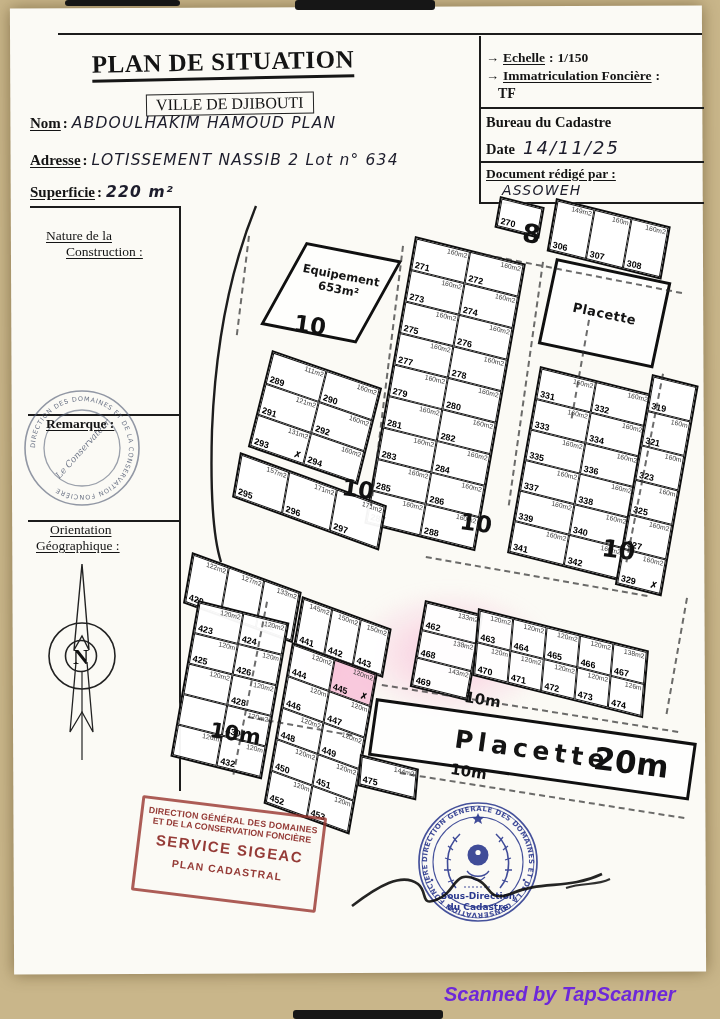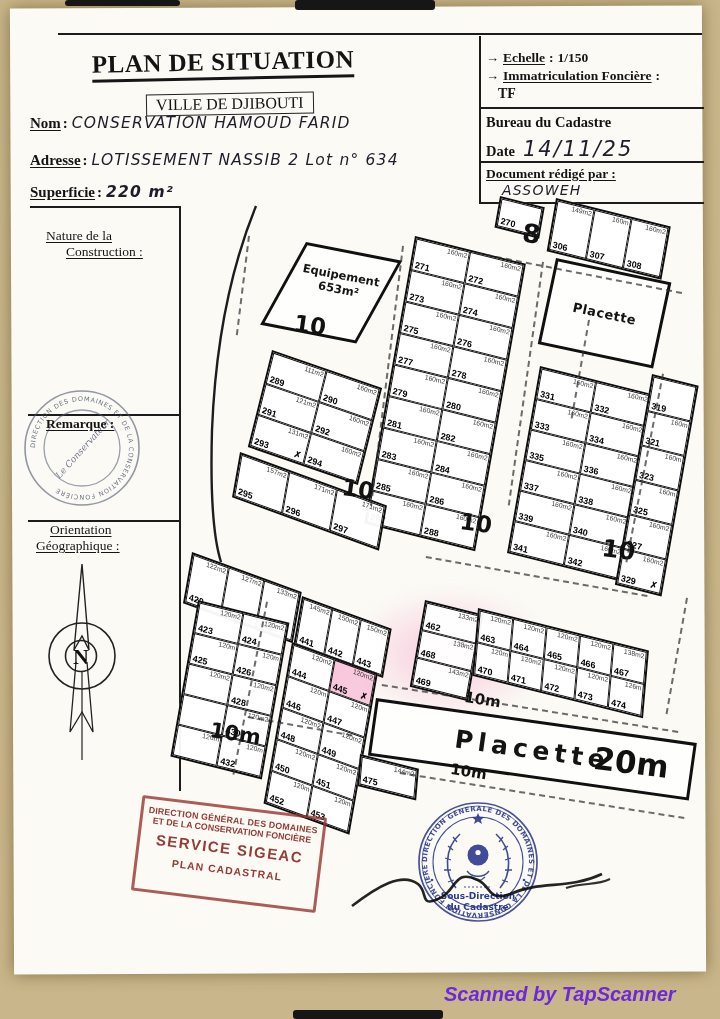--- a/index.html
+++ b/index.html
@@ -24,21 +24,21 @@
   .fcolon{font:700 15px "Liberation Serif",serif;margin:0 4px 0 2px}
   .fval{font-size:15.5px}
 
   .ib{position:absolute;white-space:nowrap}
   .arr{font-size:13px;margin-right:4px}
   .ib-label{font:600 13.5px "Liberation Serif",serif;text-decoration:underline;text-underline-offset:2px}
   .ib-val{font:600 13.5px "Liberation Serif",serif;margin-left:4px}
   .tf{font:700 14px "Liberation Serif",serif}
   .bureau{font:700 14.5px "Liberation Serif",serif}
   .datelab{font:700 14.5px "Liberation Serif",serif;margin-right:8px}
-  .dateval{font-size:21px;letter-spacing:2px}
+  .dateval{font-size:18px;letter-spacing:2px}
 
   .sb-txt{position:absolute;font:13.5px "Liberation Serif",serif;white-space:nowrap}
   .sb-bold{font-weight:700}
 
   #map{position:absolute;left:0;top:0;width:720px;height:1019px;pointer-events:none}
   .blk{position:absolute;display:grid;border:2.5px solid #0e0e0e;transform-origin:0 0;background:rgba(255,255,255,.55)}
   .t2{transform:rotate(5deg) skewY(9deg)}
   .t3{transform:rotate(10deg) skewY(4deg)}
   .t4{transform:rotate(10deg) skewY(10deg)}
   .t5{transform:rotate(14deg) skewY(5deg)}
@@ -78,21 +78,21 @@
 <div class="strip" style="left:295px;top:0;width:140px;height:10px"></div>
 <div class="strip" style="left:293px;top:1010px;width:150px;height:9px"></div>
 <div class="hline" style="left:58px;top:33px;width:644px"></div>
 
 <div class="title-wrap">
   <span class="title">PLAN DE SITUATION</span>
 </div>
 <div class="city-box">VILLE DE DJIBOUTI</div>
 
 <div class="frow" style="top:114px">
-  <span class="flabel">Nom</span><span class="fcolon">:</span><span class="fval hand">CONSERVATION HAMOUD FARID</span>
+  <span class="flabel">Nom</span><span class="fcolon">:</span><span class="fval hand">ABDOULHAKIM HAMOUD PLAN</span>
 </div>
 <div class="frow" style="top:151px">
   <span class="flabel">Adresse</span><span class="fcolon">:</span><span class="fval hand">LOTISSEMENT NASSIB 2 Lot n° 634</span>
 </div>
 <div class="frow" style="top:183px">
   <span class="flabel">Superficie</span><span class="fcolon">:</span><span class="fval hand" style="font-weight:700">220 m²</span>
 </div>
 
 <div class="vline" style="left:479px;top:36px;height:166px"></div>
 <div class="hline" style="left:479px;top:107px;width:225px"></div>

